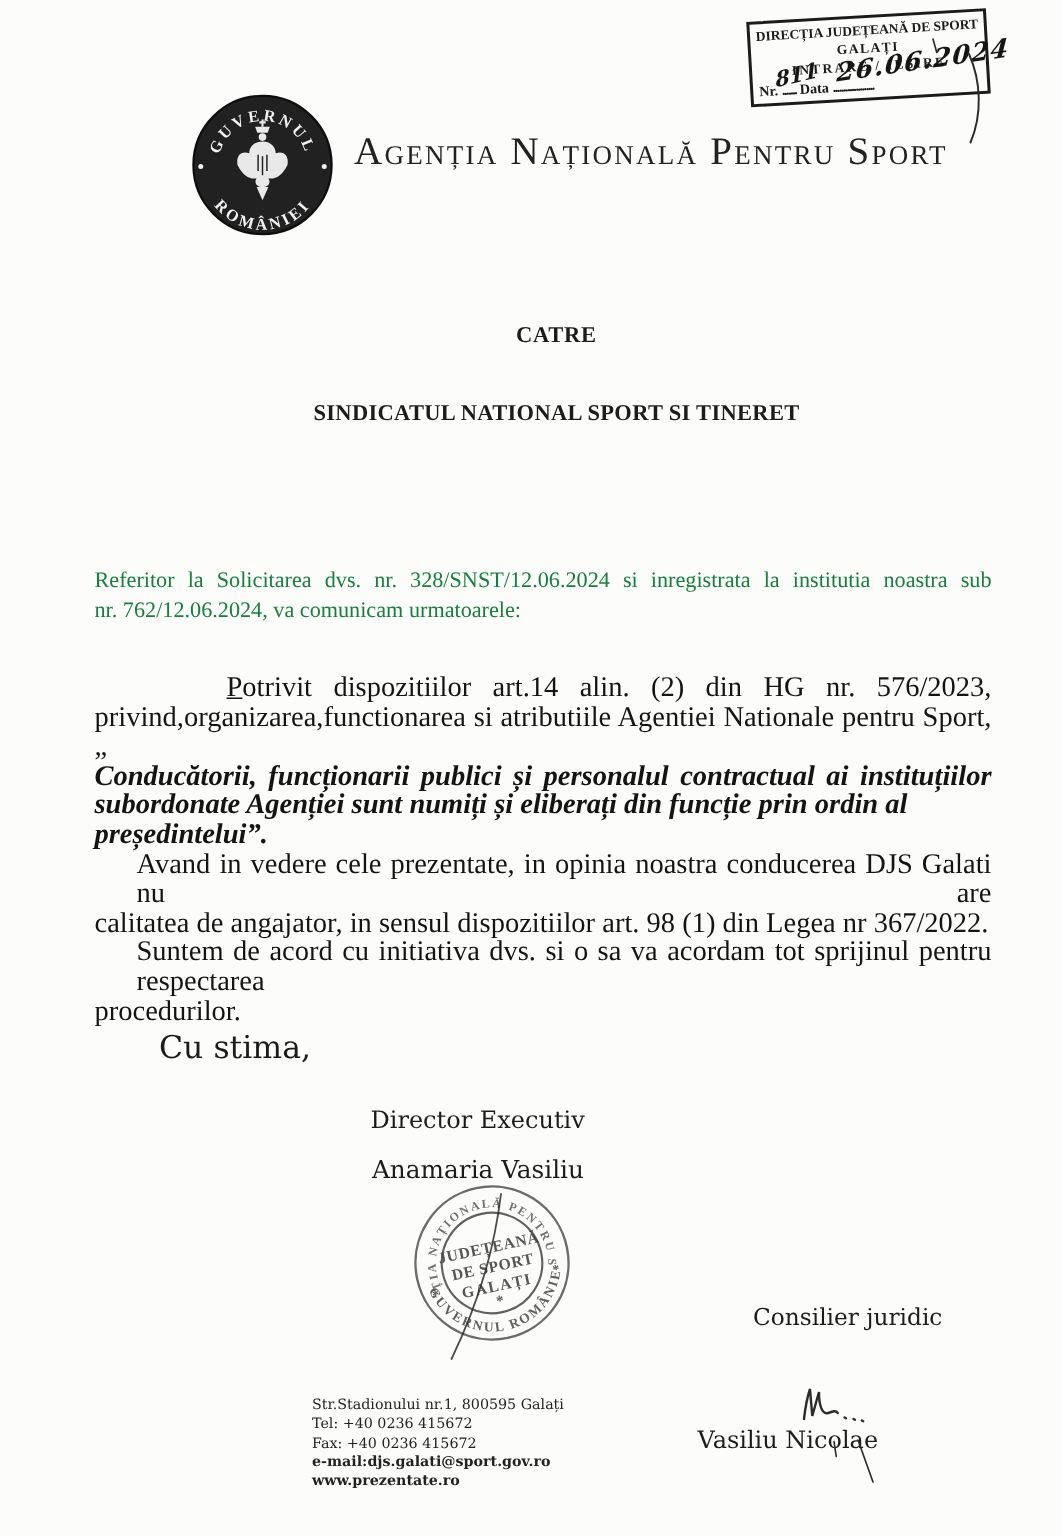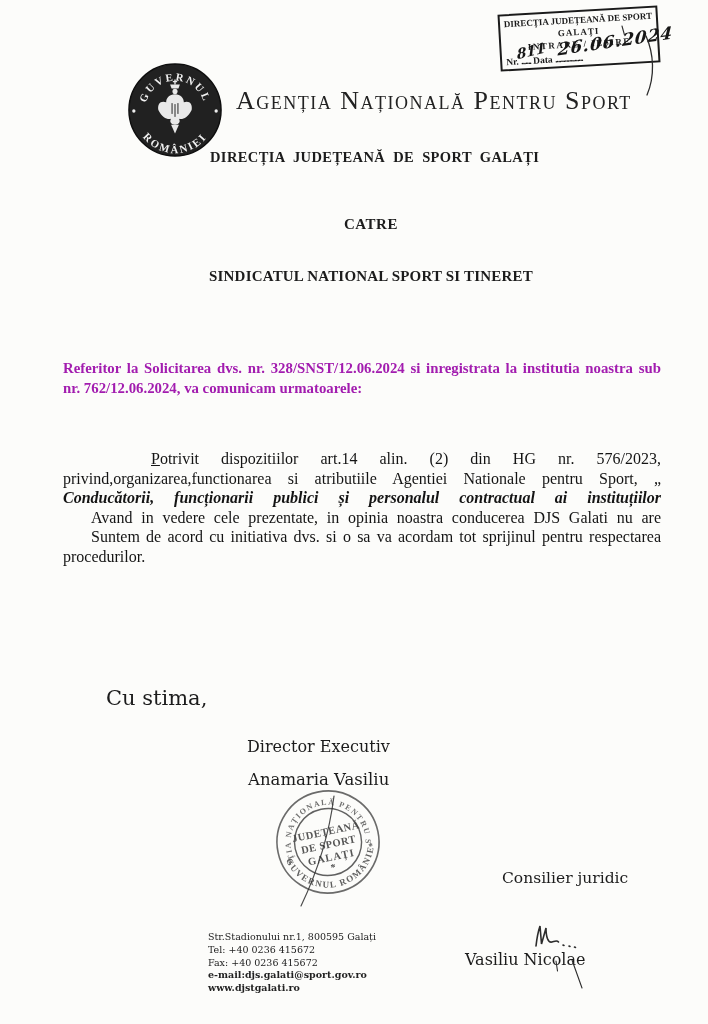--- a/index.html
+++ b/index.html
@@ -29,25 +29,25 @@
   .agency-title{
     left:236px;top:86px;font-variant:small-caps;font-size:26px;
     letter-spacing:1.5px;color:#222;white-space:nowrap;
   }
   .directorate{left:210px;top:149px;font-size:14.5px;font-weight:bold;letter-spacing:.4px;word-spacing:4px;white-space:nowrap;}
 
   .salutation{left:344px;top:216px;font-size:15px;font-weight:bold;letter-spacing:.5px;}
   .recipient{left:209px;top:268px;font-size:15px;font-weight:bold;letter-spacing:.2px;white-space:nowrap;}
 
   
-  .refblock{left:63px;top:358px;width:598px;font-size:14.8px;font-weight:bold;line-height:20px;color:#a21caf;}
+  .refblock{left:63px;top:377px;width:598px;font-size:14.8px;font-weight:normal;line-height:20px;color:#15803d;}
   .jl{text-align:justify;text-align-last:justify;}
 
   
-  .bodyblock{left:63px;top:449px;width:598px;font-size:16px;line-height:19.6px;color:#141414;}
+  .bodyblock{left:63px;top:449px;width:598px;font-size:19px;line-height:19.6px;color:#141414;}
   .ind1{padding-left:88px;box-sizing:border-box;}
   .ind2{padding-left:28px;box-sizing:border-box;}
   .bi{font-weight:bold;font-style:italic;}
   .uinit{text-decoration:underline;}
 
   .closing{left:106px;top:686px;font-family:"DejaVu Serif",serif;font-size:21px;}
   .sig-title-exec{left:247px;top:737px;font-family:"DejaVu Serif",serif;font-size:16px;}
   .sig-name-exec{left:248px;top:770px;font-family:"DejaVu Serif",serif;font-size:16.5px;}
   .sig-title-legal{left:462px;top:869px;font-family:"DejaVu Serif",serif;font-size:15.5px;margin-left:40px;}
   .sig-name-legal{left:465px;top:950px;font-family:"DejaVu Serif",serif;font-size:16px;}
@@ -98,35 +98,36 @@
       <path d="M 0,-31 v 5 M -2.2,-29 h 4.4" stroke="#e9e9e9" stroke-width="1.4" fill="none"></path>
       <path d="M -5,-26 h 10 l -1.5,4 h -7 z"></path>
       <circle cx="0" cy="-19" r="2.6"></circle>
       <path d="M 0,-16 C 6,-16 9,-12 9,-8 C 15,-10 18,-6 17,0 C 13,8 8,10 4,9 C 6,12 4,15 0,15 C -4,15 -6,12 -4,9 C -8,10 -13,8 -17,0 C -18,-6 -15,-10 -9,-8 C -9,-12 -6,-16 0,-16 Z"></path>
       <path d="M -4,15 L 0,24 L 4,15 Z"></path>
       <path d="M -3,-7 v 11 M 0,-6 v 13 M 3,-7 v 11" stroke="#212121" stroke-width="1" fill="none"></path>
     </g>
   </svg>
 
   <div class="abs agency-title">Agenția Națională Pentru Sport</div>
-  <div class="abs directorate">DIRECȚIA JUDEȚEANĂ DE SPORT GALAȚI</div>
 
   <div class="abs salutation">CATRE</div>
   <div class="abs recipient">SINDICATUL NATIONAL SPORT SI TINERET</div>
 
   <div class="abs refblock">
     <div class="jl">Referitor la Solicitarea dvs. nr. 328/SNST/12.06.2024 si inregistrata la institutia noastra sub</div>
     <div>nr. 762/12.06.2024, va comunicam urmatoarele:</div>
   </div>
 
   <div class="abs bodyblock">
     <div class="jl ind1"><span class="uinit">P</span><span>otrivit dispozitiilor art.14 alin. (2) din HG nr. 576/2023,</span></div>
     <div class="jl">privind,organizarea,functionarea si atributiile Agentiei Nationale pentru Sport, „</div>
     <div class="jl bi">Conducătorii, funcționarii publici și personalul contractual ai instituțiilor</div>
+    <div class="bi">subordonate Agenției sunt numiți și eliberați din funcție prin ordin al președintelui”.</div>
     <div class="jl ind2">Avand in vedere cele prezentate, in opinia noastra conducerea DJS Galati nu are</div>
+    <div>calitatea de angajator, in sensul dispozitiilor art. 98 (1) din Legea nr 367/2022.</div>
     <div class="jl ind2">Suntem de acord cu initiativa dvs. si o sa va acordam tot sprijinul pentru respectarea</div>
     <div>procedurilor.</div>
   </div>
 
   <div class="abs closing">Cu stima,</div>
 
   <div class="abs sig-title-exec">Director Executiv</div>
   <div class="abs sig-name-exec">Anamaria Vasiliu</div>
 
   <svg class="abs" style="left:262px;top:776px;" width="132" height="132" viewBox="-66 -66 132 132">
@@ -155,21 +156,21 @@
   </svg>
 
   <div class="abs sig-title-legal">Consilier juridic</div>
   <div class="abs sig-name-legal">Vasiliu Nicolae</div>
 
   <div class="abs footer">
     <div>Str.Stadionului nr.1, 800595 Galați</div>
     <div>Tel: +40 0236 415672</div>
     <div>Fax: +40 0236 415672</div>
     <div class="b">e-mail:djs.galati@sport.gov.ro</div>
-    <div class="b">www.djstgalati.ro</div>
+    <div class="b">www.prezentate.ro</div>
   </div>
 
   <svg class="abs overlay" width="708" height="1024" viewBox="0 0 708 1024">
     <g fill="none" stroke="#2c2c2c" stroke-linecap="round">
       <path d="M 622,26 l 2.5,9" stroke-width="1.1"></path>
       <path d="M 646,36 C 654,54 655,76 647,95" stroke-width="1.3"></path>
       <path d="M 334,796 C 330,828 322,862 301,906" stroke-width="1.2" opacity="0.85"></path>
       <path d="M 536,946 C 537,937 539,929 540,926 L 541.5,944 L 546,928 C 546,937 548,943 552,942 C 555.5,941 557,940 558.5,942" stroke-width="1.6"></path>
       <path d="M 563,945 l 1,.5 M 569,946 l 1,.5 M 574.5,947 l 1,.5" stroke-width="1.6"></path>
       <path d="M 556,961 l 1.5,10" stroke-width="1.1"></path>

